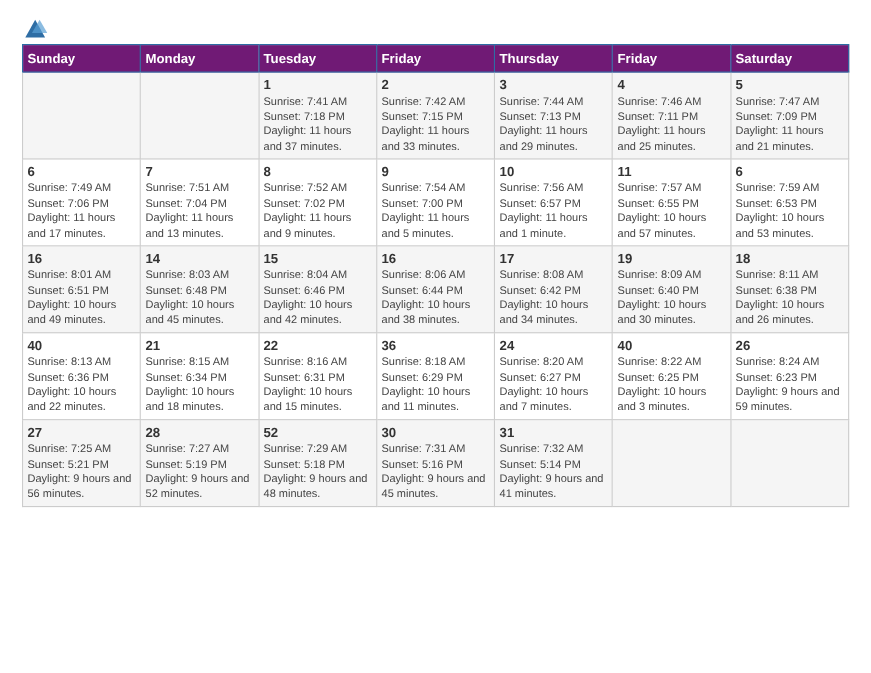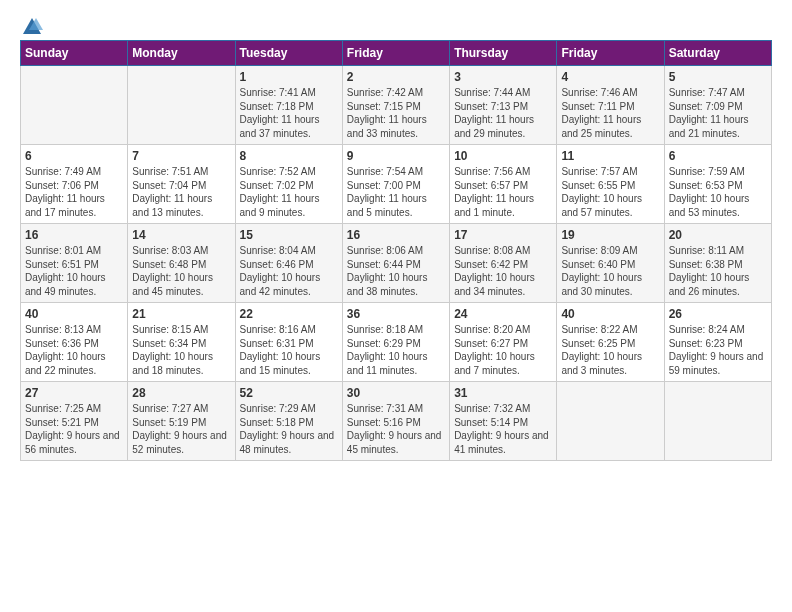--- a/index.html
+++ b/index.html
@@ -187,21 +187,21 @@
           </td>
           <td>
             <span class="day-num">17</span>
             <div class="cell-content">Sunrise: 8:08 AM<br>Sunset: 6:42 PM<br>Daylight: 10 hours and 34 minutes.</div>
           </td>
           <td>
             <span class="day-num">19</span>
             <div class="cell-content">Sunrise: 8:09 AM<br>Sunset: 6:40 PM<br>Daylight: 10 hours and 30 minutes.</div>
           </td>
           <td>
-            <span class="day-num">20</span>
+            <span class="day-num">18</span>
             <div class="cell-content">Sunrise: 8:11 AM<br>Sunset: 6:38 PM<br>Daylight: 10 hours and 26 minutes.</div>
           </td>
         </tr>
         <tr>
           <td>
             <span class="day-num">40</span>
             <div class="cell-content">Sunrise: 8:13 AM<br>Sunset: 6:36 PM<br>Daylight: 10 hours and 22 minutes.</div>
           </td>
           <td>
             <span class="day-num">21</span>

